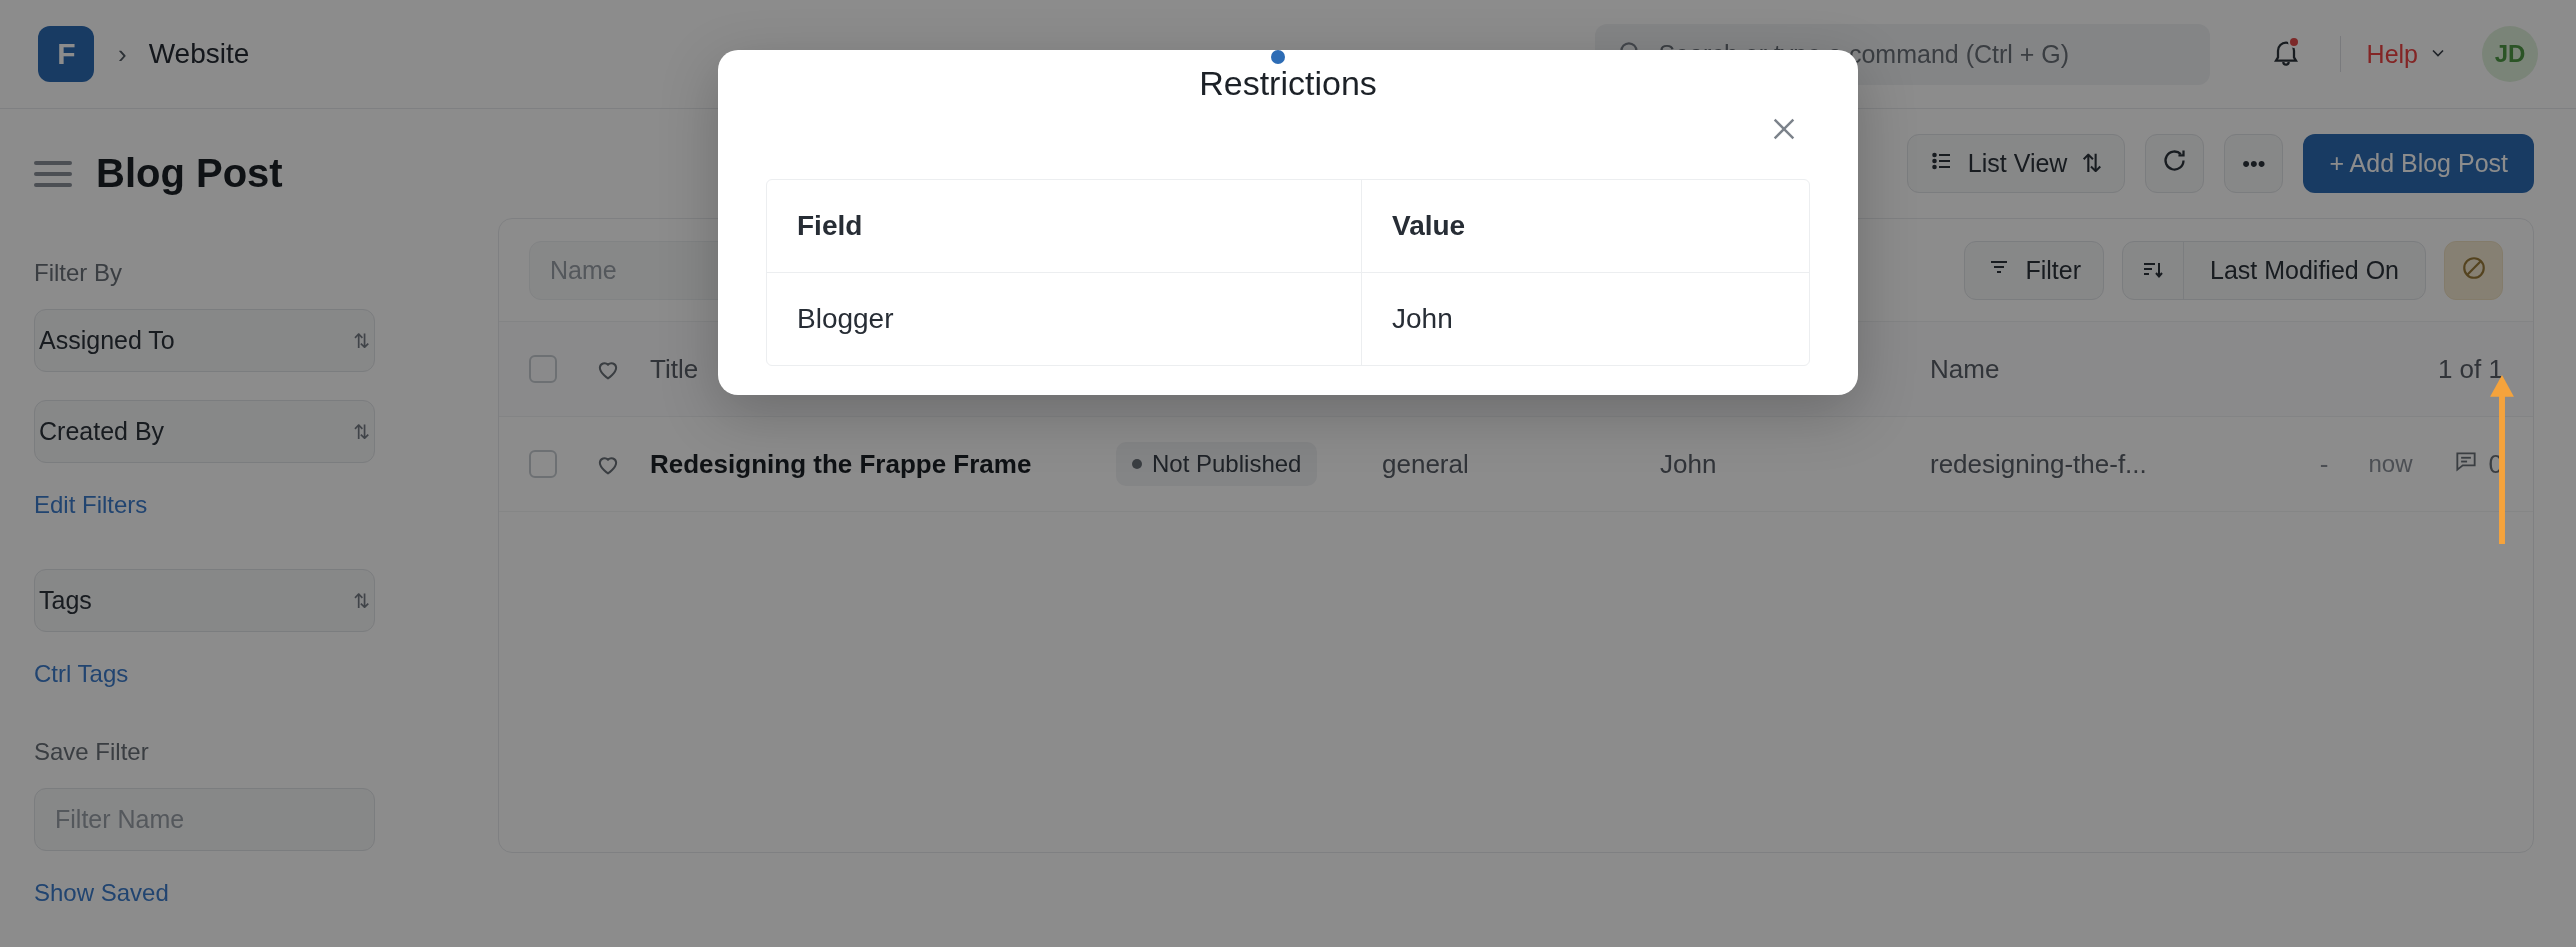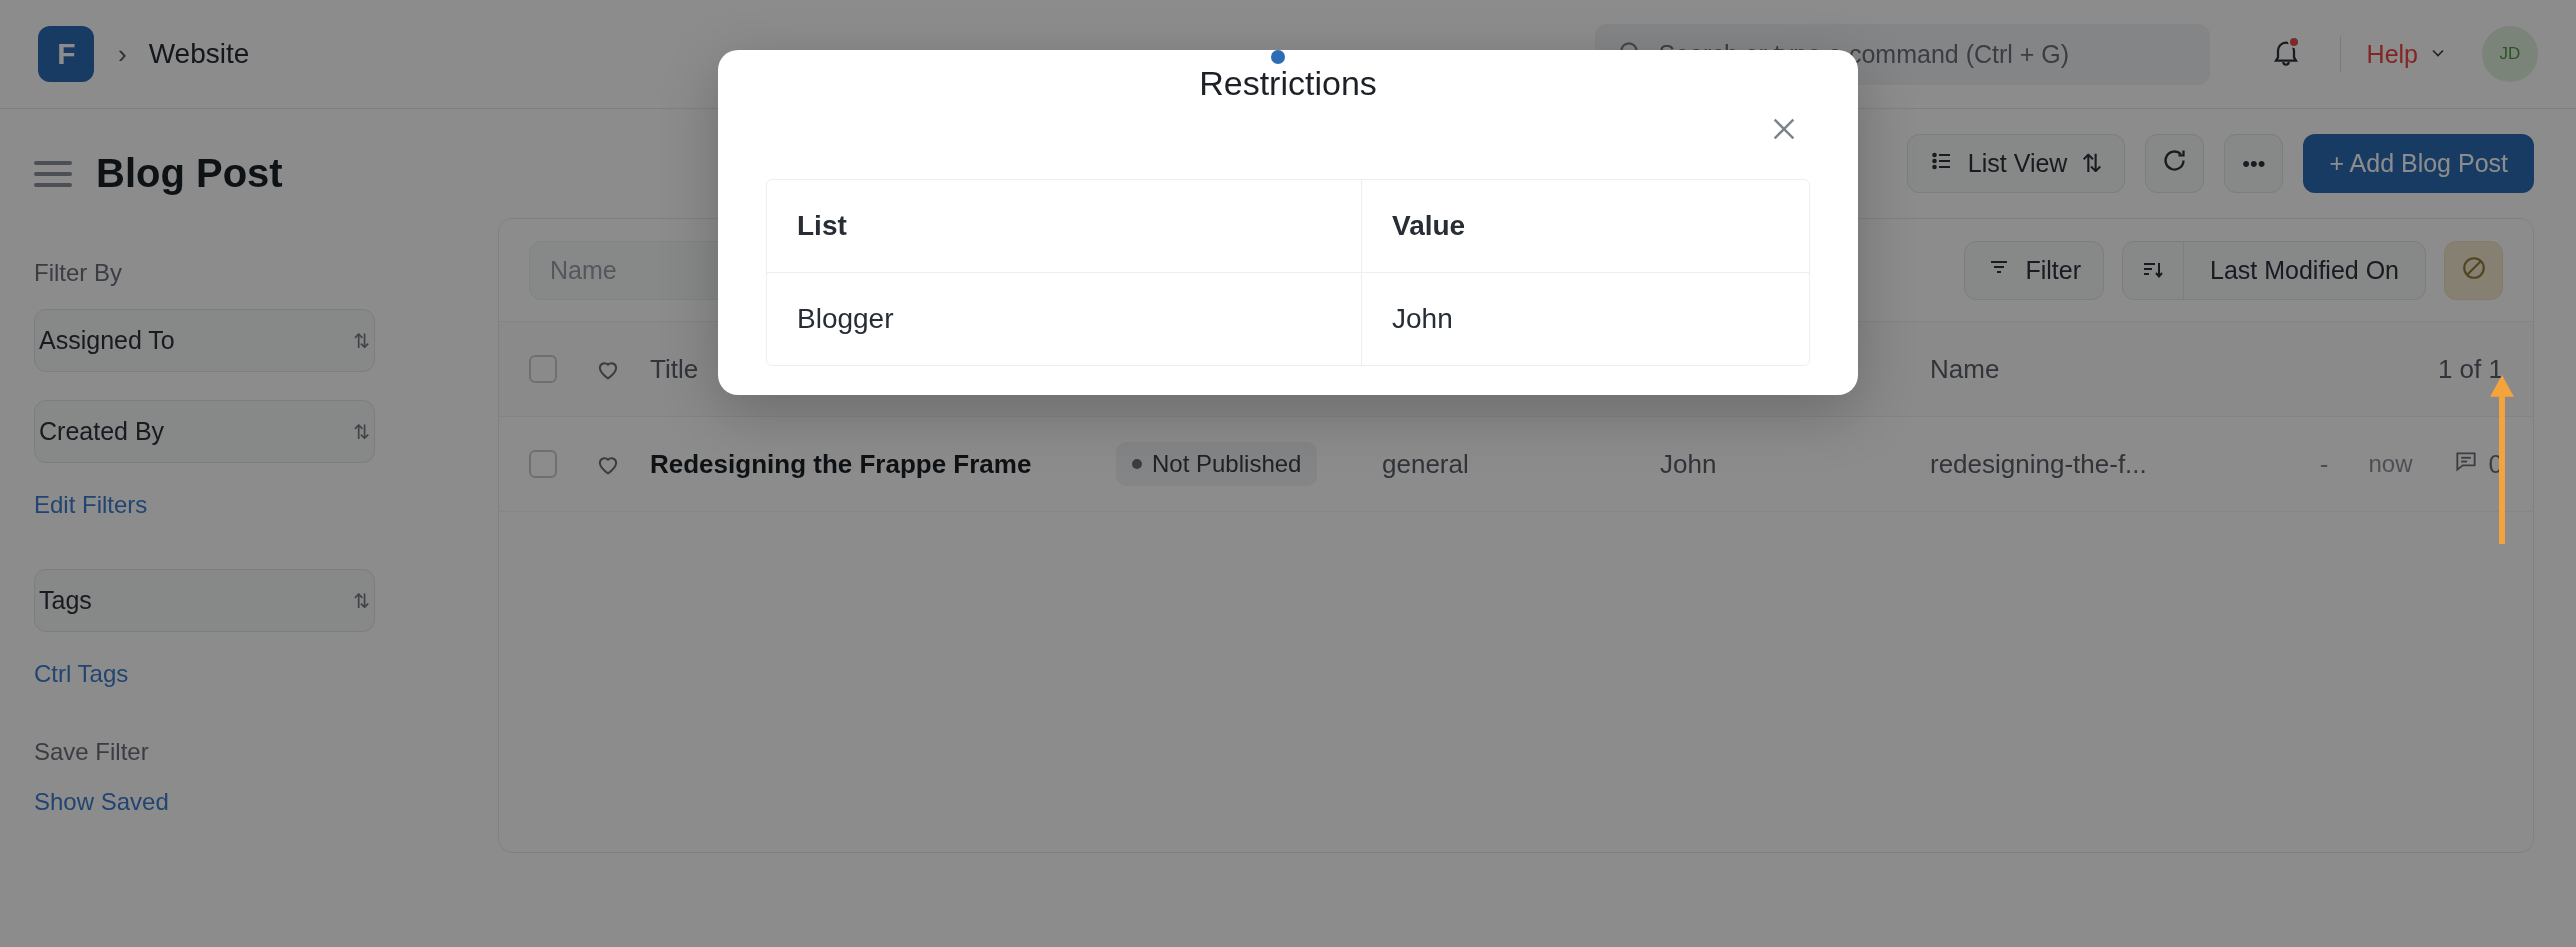--- a/index.html
+++ b/index.html
@@ -64,21 +64,21 @@
     width: 1px; height: 36px; background: #dcdfe3; margin: 0 26px;
   }
   #help-btn {
     display: flex; align-items: center; gap: 10px;
     font-size: 25px; color: #ef4444; margin-right: 34px;
   }
   #avatar {
     width: 56px; height: 56px; border-radius: 50%;
     background: #dff0db; color: #4f9a46;
     display: flex; align-items: center; justify-content: center;
-    font-size: 17px; font-weight: 400;
+    font-size: 24px; font-weight: 700;
   }
 
   
   #sidebar {
     position: absolute; top: 109px; left: 0; width: 456px; bottom: 0;
     padding: 42px 34px 0 34px;
     background: #fff;
   }
   #page-head { display: flex; align-items: center; gap: 24px; margin-bottom: 63px; }
   #hamburger { display: flex; flex-direction: column; gap: 7px; }
@@ -294,20 +294,23 @@
 
     <div class="side-select">
       <span>Tags</span>
       <span class="chev">⇅</span>
     </div>
 
     <a class="side-link">Ctrl Tags</a>
 
     <div class="side-label side-gap-top">Save Filter</div>
 
+    <div class="filter-name-input">
+      <span>Filter Name</span>
+    </div>
 
     <a class="side-link">Show Saved</a>
   </div>
 
   <div id="main">
 
     <div id="main-toolbar">
       <div class="btn">
         <span>
           <svg width="24" height="24" viewBox="0 0 24 24" fill="none" stroke="#2c333b" stroke-width="2">
@@ -456,21 +459,21 @@
     <span id="modal-close">
       <svg width="32" height="32" viewBox="0 0 24 24" fill="none" stroke="#7b828a" stroke-width="1.8">
         <line x1="5" y1="5" x2="19" y2="19"></line>
           <line x1="19" y1="5" x2="5" y2="19"></line>
       </svg>
     </span>
   </div>
 
   <div id="modal-table">
     <div class="mrow mhead">
-      <div class="mcell c1">List</div>
+      <div class="mcell c1">Field</div>
       <div class="mcell c2">Value</div>
     </div>
     <div class="mrow">
       <div class="mcell c1">Blogger</div>
       <div class="mcell c2">John</div>
     </div>
   </div>
 </div>
 
 

